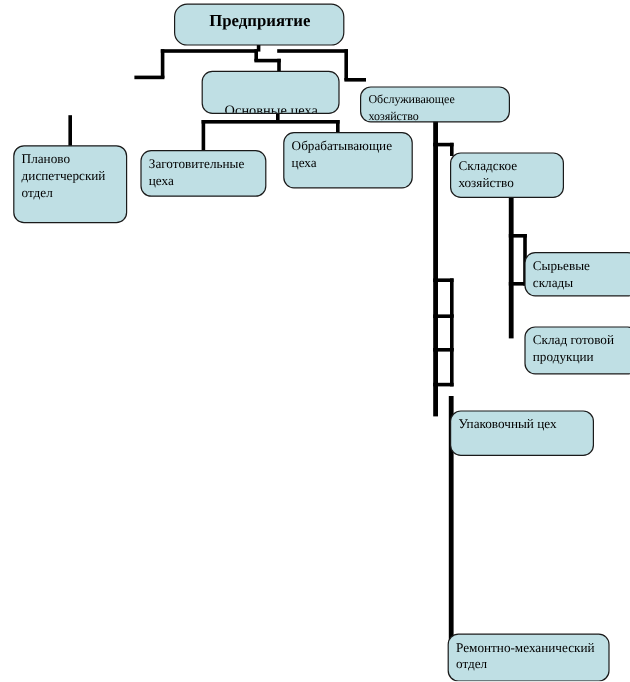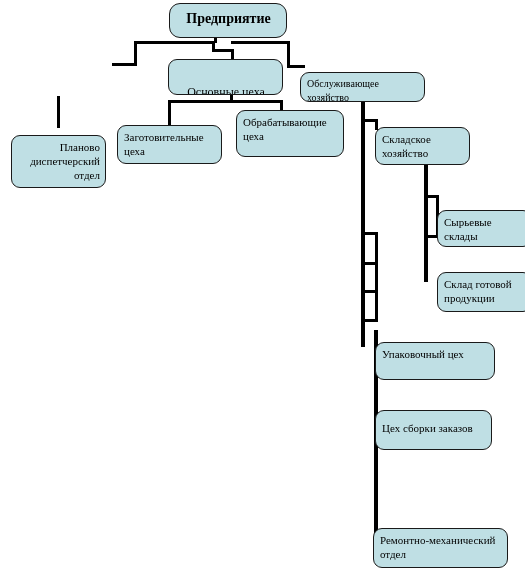--- a/index.html
+++ b/index.html
@@ -89,48 +89,47 @@
   <div class="connector" style="left:361px; top:319px; width:17px; height:3px;"></div>
 
   <div class="connector" style="left:374px; top:330px; width:4px; height:232px;"></div>
 
   <div class="connector" style="left:424px; top:164px; width:4px; height:118px;"></div>
 
   <div class="connector" style="left:424px; top:195px; width:15px; height:3px;"></div>
   <div class="connector" style="left:436px; top:195px; width:3px; height:43px;"></div>
   <div class="connector" style="left:424px; top:235px; width:15px; height:3px;"></div>
 
-  <div class="node root" style="left:145px; top:3px; width:118px; height:35px;margin-left:24px;">Предприятие</div>
+  <div class="node root" style="left:145px; top:3px; width:142px; height:35px;">Предприятие</div>
 
 
   <div class="node center" style="left:168px; top:59px; width:115px; height:36px;">Основные цеха</div>
 
   <div class="node" style="left:300px; top:58px; width:125px; height:30px; white-space:pre-line; font-size:10px;margin-top:14px;">Обслуживающее
 хозяйство</div>
 
-  <div class="node" style="left:11px; top:135px; width:95px; height:53px; white-space:pre-line;text-align:right;">Планово
+  <div class="node" style="left:11px; top:121px; width:95px; height:65px; white-space:pre-line;">Планово
 диспетчерский
 отдел</div>
 
   <div class="node" style="left:117px; top:125px; width:105px; height:39px; white-space:pre-line;">Заготовительные
 цеха</div>
 
   <div class="node" style="left:236px; top:110px; width:108px; height:47px; white-space:pre-line;">Обрабатывающие
 цеха</div>
 
   <div class="node" style="left:375px; top:127px; width:95px; height:38px; white-space:pre-line;">Складское
 хозяйство</div>
 
   <div class="node" style="left:437px; top:210px; width:95px; height:37px; white-space:pre-line;">Сырьевые
 склады</div>
 
   <div class="node" style="left:437px; top:272px; width:95px; height:40px; white-space:pre-line;">Склад готовой
 продукции</div>
 
   <div class="node" style="left:375px; top:342px; width:120px; height:38px;">Упаковочный цех</div>
 
-  <div class="node" style="left:375px; top:410px; width:117px; height:40px; padding-top:10px;">Цех сборки заказов</div>
 
 
   <div class="node" style="left:373px; top:528px; width:135px; height:40px; white-space:pre-line;">Ремонтно-механический
 отдел</div>
 
 </div>
 
 </body></html>

